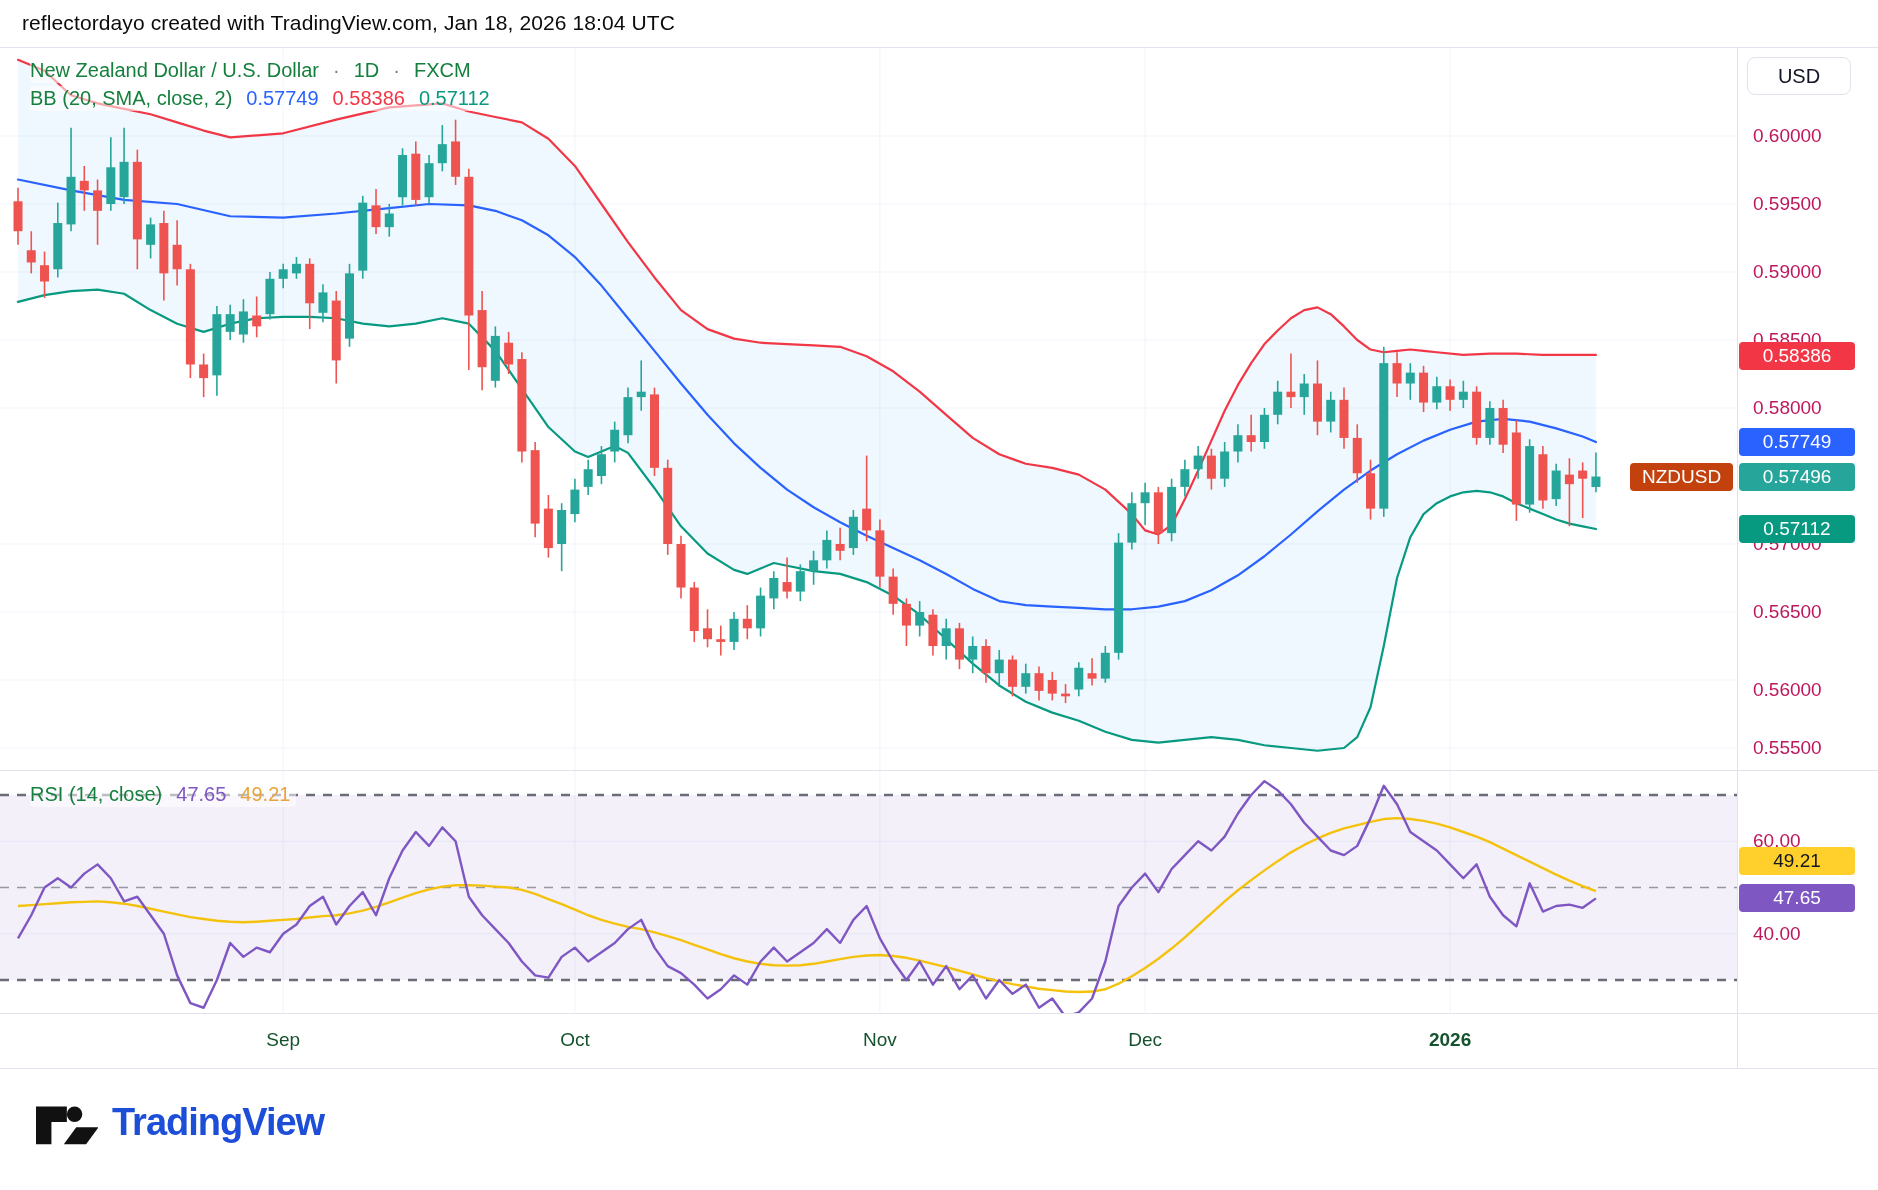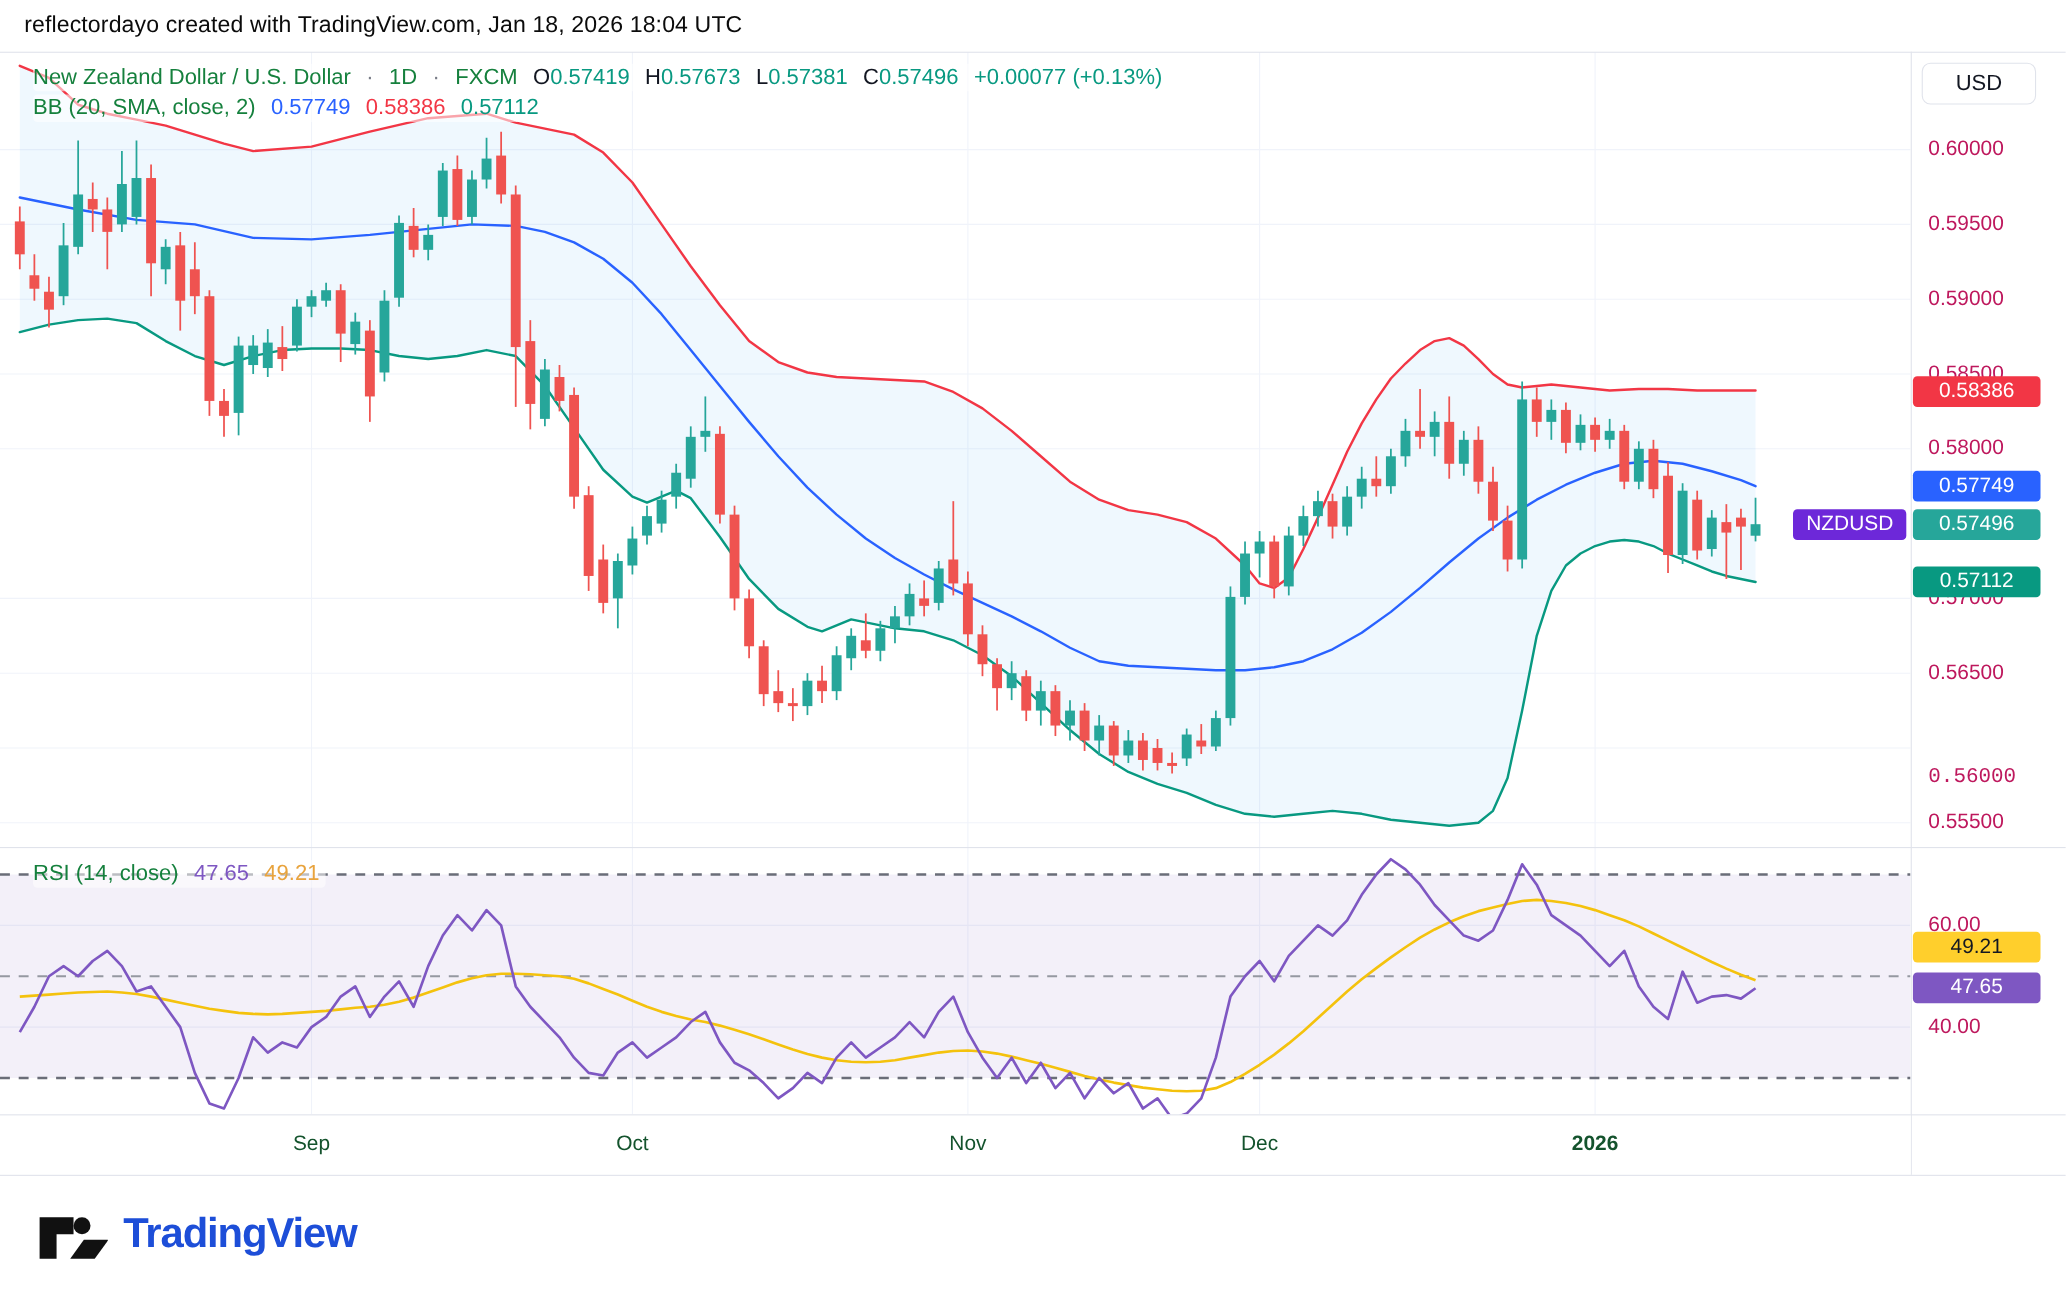--- a/index.html
+++ b/index.html
@@ -305,27 +305,20 @@
       <path d="M18,859L31.259999999999998,858.0749999999999L44.519999999999996,857.15L57.78,856.225L71.03999999999999,855.3000000000001L84.3,854.8375L97.56,854.375L110.82,855.3000000000001L124.08,856.6875L137.34,859L150.6,861.775L163.85999999999999,864.5500000000001L177.12,867.3249999999999L190.38,870.1L203.64,871.9499999999999L216.9,873.8000000000001L230.16,874.725L243.42,875.1875L256.68,874.725L269.94,873.8000000000001L283.2,872.875L296.46,871.9499999999999L309.71999999999997,870.5625L322.98,869.1750000000001L336.24,868.25L349.5,866.4L362.76,863.625L376.02,859.9250000000001L389.28,855.3000000000001L402.54,850.6750000000001L415.8,846.05L429.06,842.35L442.32,839.575L455.58,838.1875L468.84,838.1875L482.09999999999997,838.65L495.36,839.575L508.62,840.5L521.88,842.8125L535.14,846.975L548.4,852.0625L561.66,857.15L574.92,862.6999999999999L588.18,868.25L601.4399999999999,872.875L614.7,876.575L627.96,879.8125L641.22,882.125L654.48,885.3625L667.74,889.0625L681,893.225L694.26,897.85L707.52,902.475L720.78,907.1L734.04,911.2625L747.3,914.5L760.56,916.8125L773.8199999999999,918.2L787.08,918.6625L800.34,918.2L813.6,916.8125L826.86,914.5L840.12,912.1875L853.38,909.875L866.64,908.4875L879.9,908.025L893.16,908.95L906.42,910.8L919.68,913.575L932.9399999999999,916.8125L946.1999999999999,920.05L959.46,923.75L972.72,927.45L985.98,931.15L999.24,934.3875L1012.5,937.1625L1025.76,939.475L1039.02,941.7875L1052.28,943.175L1065.54,944.5625L1078.8,945.025L1092.06,944.5625L1105.32,942.25L1118.58,936.7L1131.84,929.3L1145.1,920.975L1158.36,911.725L1171.62,901.55L1184.8799999999999,890.45L1198.1399999999999,878.425L1211.4,866.4L1224.66,854.375L1237.92,843.275L1251.18,833.1L1264.44,823.3875L1277.7,814.1375L1290.96,805.35L1304.22,797.95L1317.48,791.475L1330.74,785.925L1344,781.3L1357.26,778.0625L1370.52,774.825L1383.78,772.0500000000001L1397.04,771.125L1410.3,772.0500000000001L1423.56,773.9L1436.82,776.675L1450.08,780.375L1463.34,785L1476.6,789.625L1489.86,795.175L1503.12,801.65L1516.3799999999999,808.125L1529.6399999999999,814.6L1542.8999999999999,821.075L1556.16,827.55L1569.42,833.5625L1582.68,839.1125L1595.94,844.15375" fill="none" stroke="#F4C20D" stroke-width="2.4" stroke-linejoin="round"></path>
       <path d="M18,891.375L31.259999999999998,868.25L44.519999999999996,840.5L57.78,831.25L71.03999999999999,840.5L84.3,826.625L97.56,817.375L110.82,831.25L124.08,854.375L137.34,849.75L150.6,868.25L163.85999999999999,886.75L177.12,928.375L190.38,956.125L203.64,960.75L216.9,933L230.16,896L243.42,909.875L256.68,900.625L269.94,905.25L283.2,886.75L296.46,877.5L309.71999999999997,859L322.98,849.75L336.24,877.5L349.5,859L362.76,845.125L376.02,868.25L389.28,831.25L402.54,803.5L415.8,785L429.06,798.875L442.32,780.375L455.58,794.25L468.84,849.75L482.09999999999997,868.25L495.36,882.125L508.62,896L521.88,914.5L535.14,928.375L548.4,930.6875L561.66,909.875L574.92,900.625L588.18,914.5L601.4399999999999,905.25L614.7,896L627.96,882.125L641.22,872.875L654.48,900.625L667.74,919.125L681,926.0625L694.26,937.625L707.52,951.5L720.78,942.25L734.04,928.375L747.3,937.625L760.56,914.5L773.8199999999999,900.625L787.08,914.5L800.34,905.25L813.6,896L826.86,882.125L840.12,896L853.38,872.875L866.64,859L879.9,891.375L893.16,914.5L906.42,933L919.68,914.5L932.9399999999999,937.625L946.1999999999999,919.125L959.46,942.25L972.72,928.375L985.98,951.5L999.24,933L1012.5,946.875L1025.76,937.625L1039.02,960.75L1052.28,951.5L1065.54,970L1078.8,965.375L1092.06,951.5L1105.32,914.5L1118.58,859L1131.84,840.5L1145.1,826.625L1158.36,845.125L1171.62,822L1184.8799999999999,808.125L1198.1399999999999,794.25L1211.4,803.5L1224.66,789.625L1237.92,766.5L1251.18,748L1264.44,734.125L1277.7,743.375L1290.96,757.25L1304.22,775.75L1317.48,789.625L1330.74,803.5L1344,808.125L1357.26,798.875L1370.52,771.125L1383.78,738.75L1397.04,757.25L1410.3,785L1423.56,794.25L1436.82,803.5L1450.08,817.375L1463.34,831.25L1476.6,817.375L1489.86,849.75L1503.12,868.25L1516.3799999999999,879.35L1529.6399999999999,836.3375L1542.8999999999999,864.5500000000001L1556.16,859L1569.42,857.6125000000001L1582.68,860.85L1595.94,851.36875" fill="none" stroke="#7E57C2" stroke-width="2.4" stroke-linejoin="round"></path>
     </svg>
 
   <div class="legend" style="top:11px">
     <span class="t">New Zealand Dollar / U.S. Dollar</span>
     <span class="sep">·</span>
     <span class="t">1D</span>
     <span class="sep">·</span>
     <span class="t">FXCM</span>
-    <span class="ohlc">
-      <b><i style="font-style:normal">O</i><span>0.57419</span></b>
-      <b><i style="font-style:normal">H</i><span>0.57673</span></b>
-      <b><i style="font-style:normal">L</i><span>0.57381</span></b>
-      <b><i style="font-style:normal">C</i><span>0.57496</span></b>
-      <span>+0.00077 (+0.13%)</span>
-    </span>
   </div>
   <div class="legend" style="top:39px">
     <span class="t">BB (20, SMA, close, 2)</span>
     <span style="color:#2962FF">0.57749</span>
     <span style="color:#F23645">0.58386</span>
     <span style="color:#089981">0.57112</span>
   </div>
   <div class="legend" style="top:735px">
     <span class="t">RSI (14, close)</span>
     <span style="color:#7E57C2">47.65</span>
@@ -334,21 +327,21 @@
 
   <div class="right-axis">
     <div class="usd-badge">USD</div>
   <div class="tick" style="top: 78px;">0.60000</div>
       <div class="tick" style="top: 146px;">0.59500</div>
       <div class="tick" style="top: 214px;">0.59000</div>
       <div class="tick" style="top: 282px;">0.58500</div>
       <div class="tick" style="top: 350px;">0.58000</div>
       <div class="tick" style="top: 486px;">0.57000</div>
       <div class="tick" style="top: 554px;">0.56500</div>
-      <div class="tick" style="top: 648px; font-family: Liberation Mono, monospace;">0.56000</div>
+      <div class="tick" style="top: 632px;">0.56000</div>
       <div class="tick" style="top: 690px;">0.55500</div>
       <div class="tick" style="top: 783.25px;">60.00</div>
       <div class="tick" style="top: 875.75px; text-align: right;">40.00</div>
       <div class="badge" style="top: 294.504px; background: rgb(242, 54, 69); color: rgb(255, 255, 255);">0.58386</div>
       <div class="badge" style="top: 381.136px; background: rgb(41, 98, 255); color: rgb(255, 255, 255);">0.57749</div>
       <div class="badge" style="top: 415.544px; background: rgb(38, 166, 154); color: rgb(255, 255, 255);">0.57496</div>
       <div class="badge" style="top: 467.768px; background: rgb(8, 153, 129); color: rgb(255, 255, 255);">0.57112</div>
       <div class="badge" style="top: 800.154px; background: rgb(255, 207, 44); color: rgb(19, 23, 34);">49.21</div>
       <div class="badge" style="top: 837.369px; background: rgb(126, 87, 194); color: rgb(255, 255, 255);">47.65</div>
     </div>
@@ -358,21 +351,21 @@
       <div class="time-label" style="left: 283.2px;">Sep</div>
       <div class="time-label" style="left: 574.92px;">Oct</div>
       <div class="time-label" style="left: 879.9px;">Nov</div>
       <div class="time-label" style="left: 1145.1px;">Dec</div>
       <div class="time-label bold" style="left: 1450.08px;">2026</div>
     </div>
   <div class="pane-border" style="top:723px"></div>
   <div class="pane-border" style="top:966px"></div>
   <div class="pane-border" style="top:1021px"></div>
   <div class="pane-border" style="top:0px"></div>
-<div class="symbol-tag" style="background: #6d28d9; top: 415.544px; left: 1630px;">NZDUSD</div>
+<div class="symbol-tag" style="background: #c2410c; top: 415.544px; left: 1630px;">NZDUSD</div>
   </div>
 
 <div class="logo-row">
   <svg width="64" height="48" viewBox="0 0 74 56">
     <path fill="#111" d="M2 10 h36 v18 h-18 v26 h-18 z"></path>
     <circle fill="#111" cx="47" cy="19" r="9"></circle>
     <path fill="#111" d="M46 34 h26 l-8 20 h-26 z" transform="skewX(-18) translate(14 0)"></path>
   </svg>
   <span class="logo-text">TradingView</span>
 </div>

